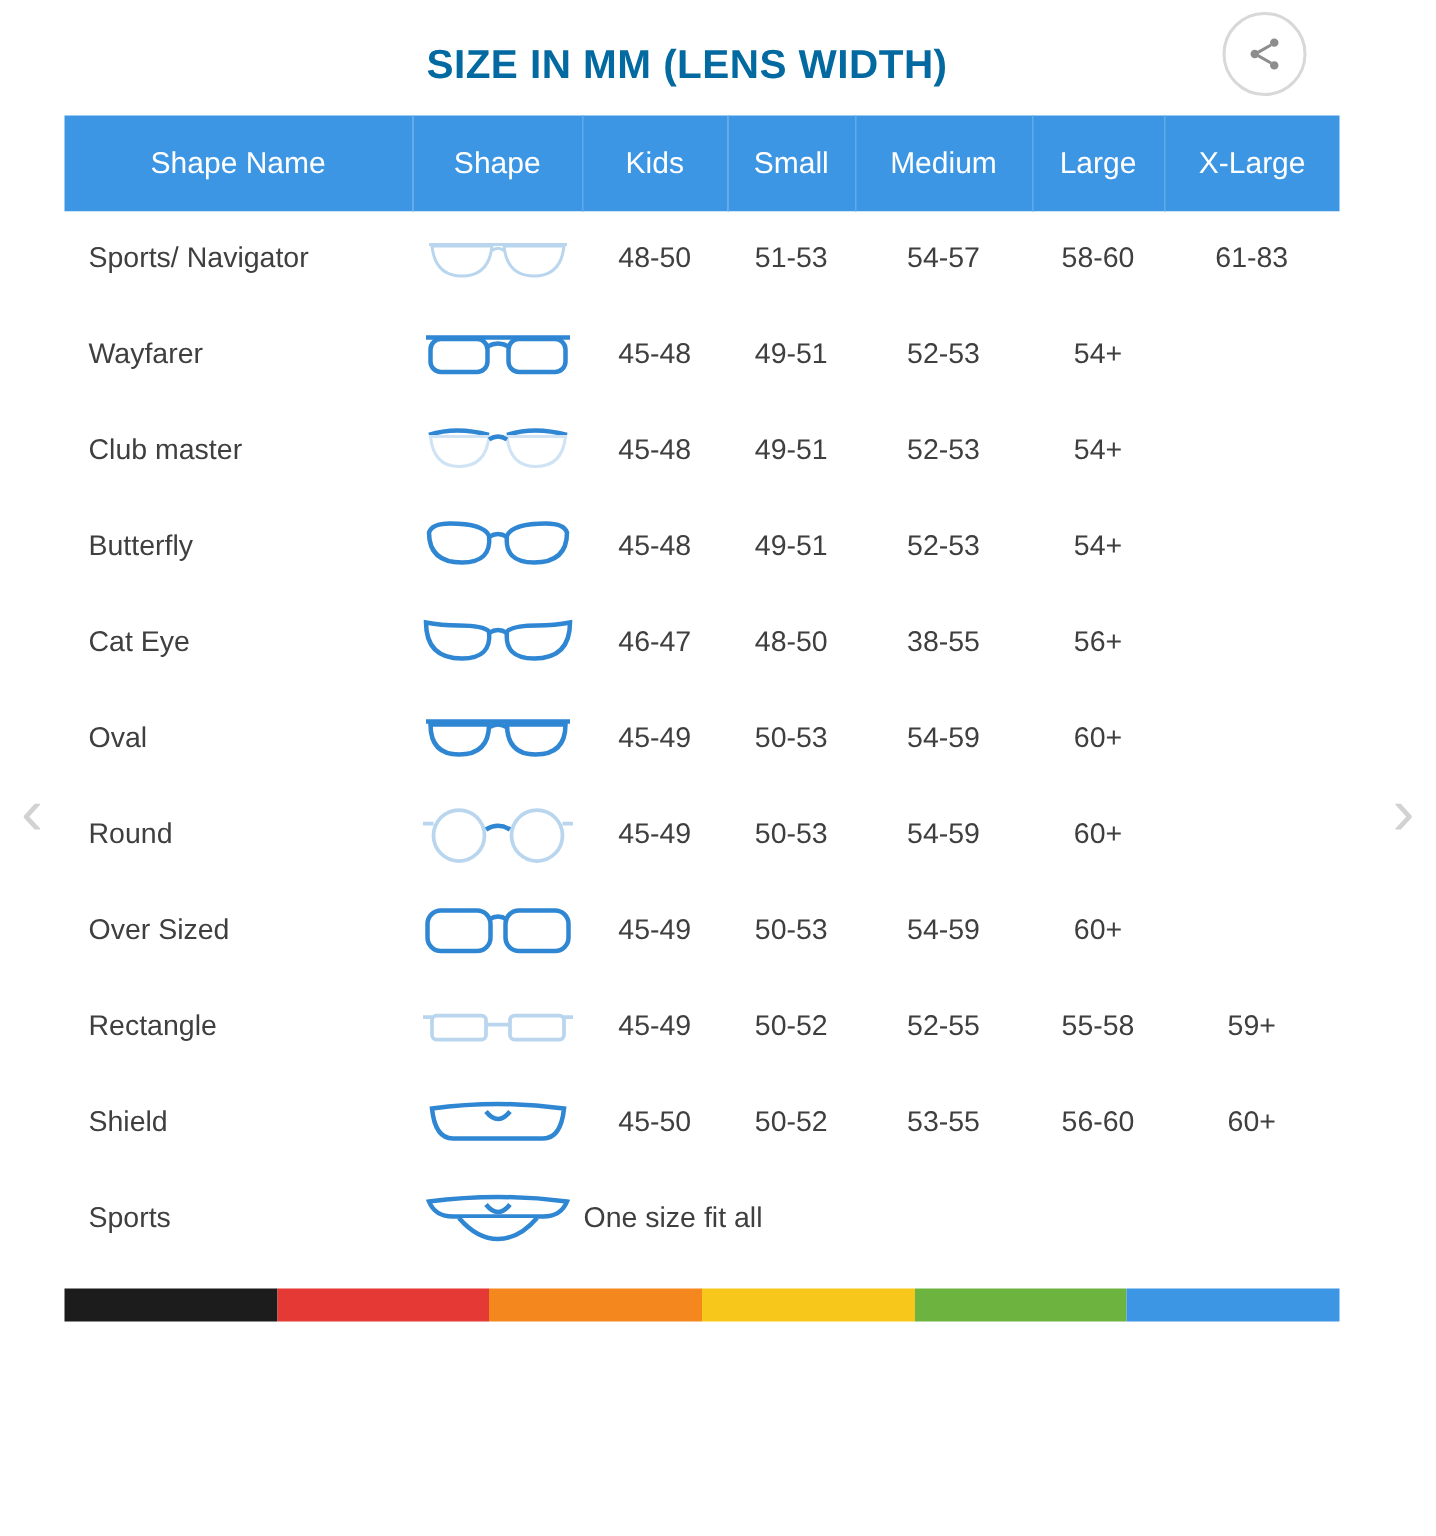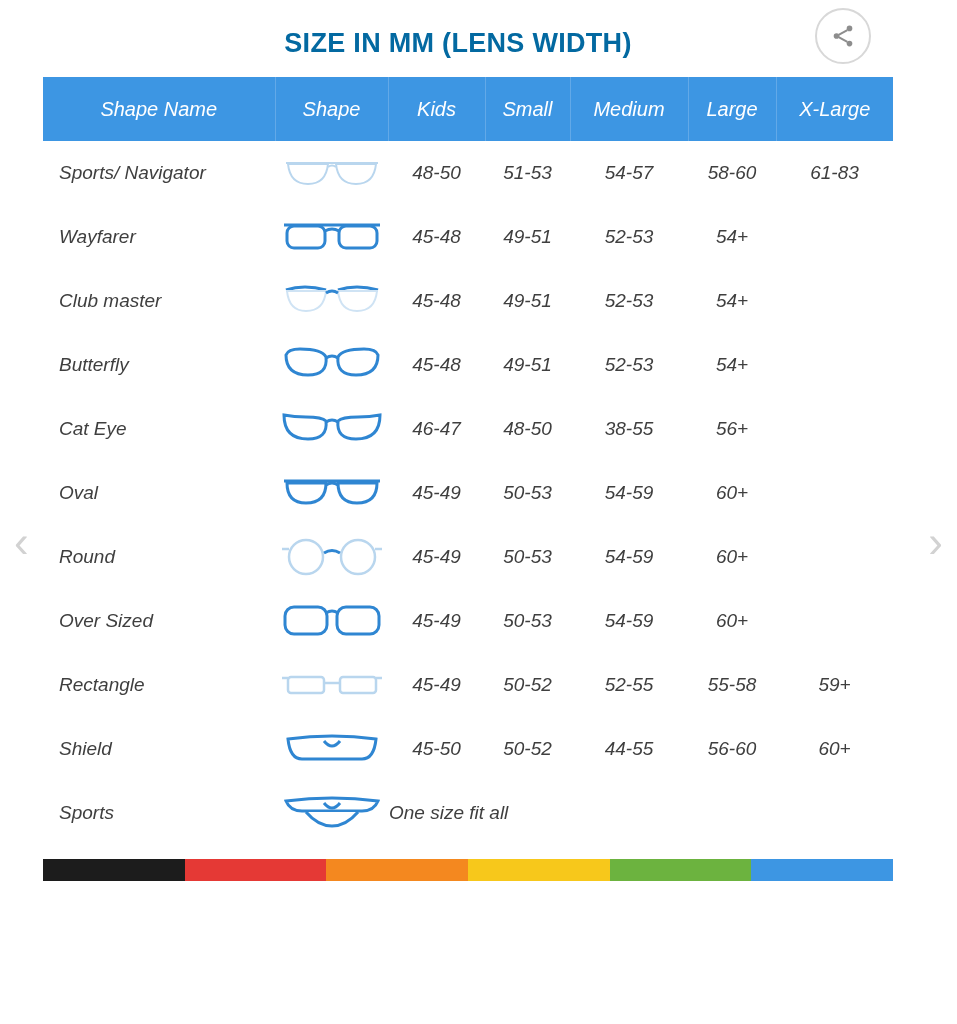--- a/index.html
+++ b/index.html
@@ -49,21 +49,20 @@
     background: #ffffff;
     display: flex;
     align-items: center;
     justify-content: center;
     box-sizing: border-box;
   }
   table.chart {
     border-collapse: collapse;
     width: 850px;
     table-layout: fixed;
-    font-style: italic;
   }
   table.chart thead th {
     background: #3d96e3;
     color: #ffffff;
     font-weight: normal;
     font-size: 20px;
     height: 62px;
     vertical-align: middle;
     border-right: 1px solid #62a9e8;
     text-align: center;
@@ -319,21 +318,21 @@
         <tr>
           <td class="name">Shield</td>
           <td class="shape">
             <svg class="glass" width="104" height="44" viewBox="0 0 104 44">
               <path d="M8 12 q44 -6 88 0 q-2 20 -14 20 h-60 q-12 0 -14 -20 z" fill="#fff" stroke="#2f86d2" stroke-width="3"></path>
               <path d="M44 14 q8 10 16 0" stroke="#2f86d2" stroke-width="3" fill="none"></path>
             </svg>
           </td>
           <td class="size">45-50</td>
           <td class="size">50-52</td>
-          <td class="size">44-55</td>
+          <td class="size">53-55</td>
           <td class="size">56-60</td>
           <td class="size">60+</td>
         </tr>
 
         <tr>
           <td class="name">Sports</td>
           <td class="shape">
             <svg class="glass" width="104" height="44" viewBox="0 0 104 44">
               <path d="M6 10 q46 -6 92 0 q-4 10 -16 10 h-60 q-12 0 -16 -10 z" fill="#fff" stroke="#2f86d2" stroke-width="3"></path>
               <path d="M26 21 q12 14 26 14 q14 0 26 -14" fill="#fff" stroke="#2f86d2" stroke-width="3"></path>

